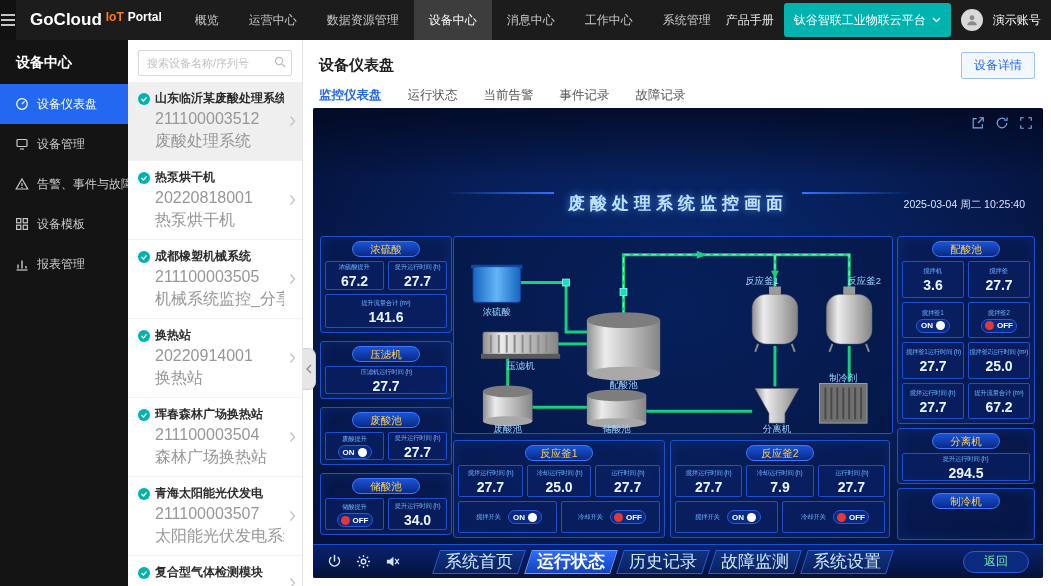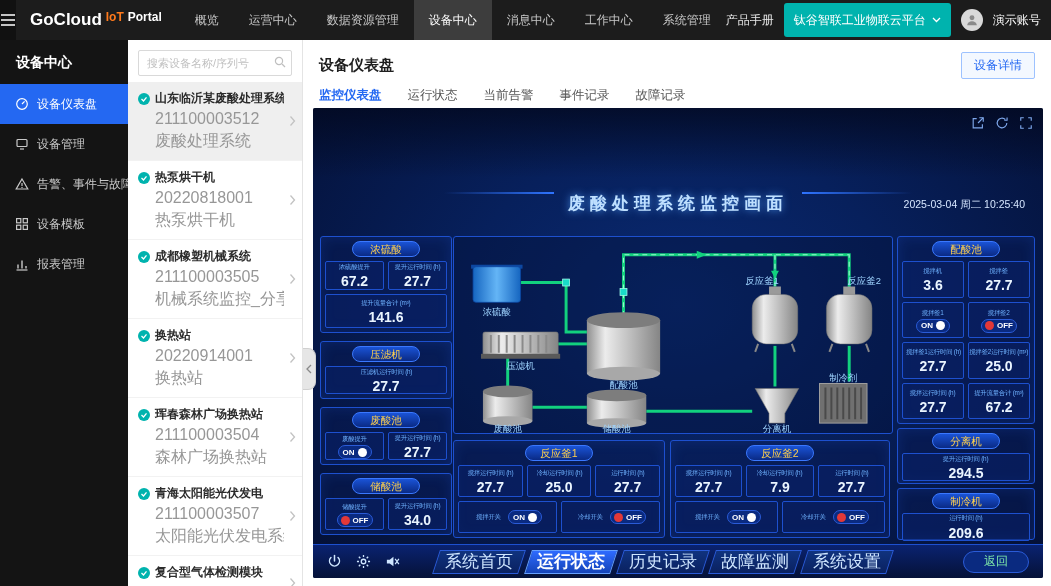--- a/index.html
+++ b/index.html
@@ -651,24 +651,20 @@
       <div class="sp" style="left:584px;top:320px;width:138px;height:56px">
         <div class="sp-title">分离机</div>
         <div class="cell">
             <div class="lbl">提升运行时间 (h)</div>
             <div class="val">294.5</div>
           </div>
       </div>
 
       <div class="sp" style="left:584px;top:380px;width:138px;height:52px">
         <div class="sp-title">制冷机</div>
-        <div class="cell">
-            <div class="lbl">运行时间 (h)</div>
-            <div class="val">209.6</div>
-          </div>
       </div>
 
       <div class="sc-bottom">
         <span class="bb-ico">
             <svg width="15" height="15" viewBox="0 0 16 16" fill="none" stroke="currentColor" stroke-width="1.6" stroke-linecap="round">
               <path d="M8 1.5v6"></path>
               <path d="M4.2 3.8a5.3 5.3 0 1 0 7.6 0"></path>
             </svg>
           </span>
         <span class="bb-ico">

